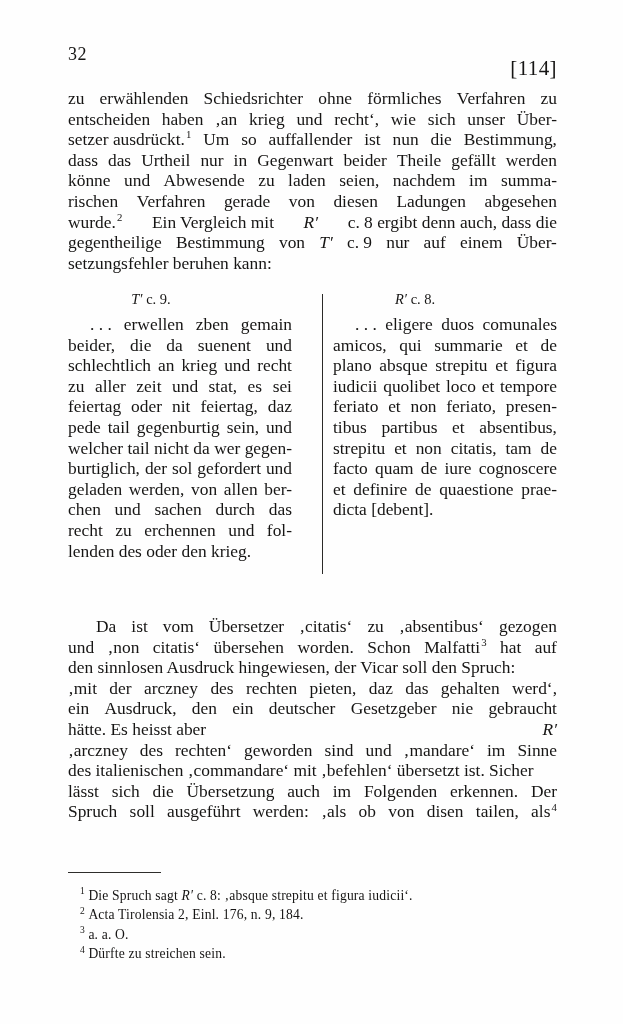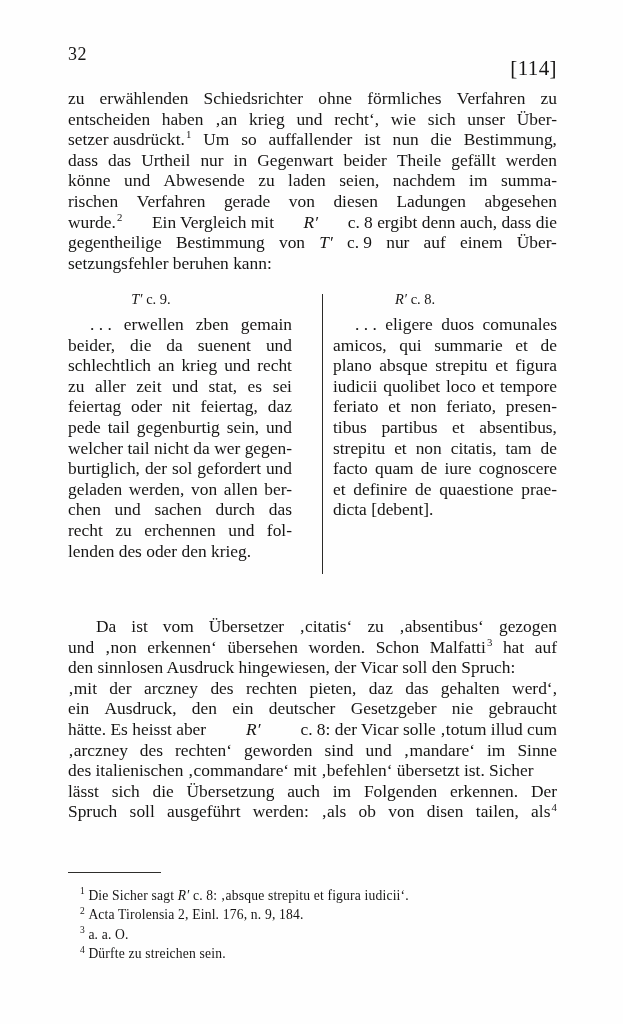--- a/index.html
+++ b/index.html
@@ -204,32 +204,32 @@
           <div class="cln"><span>strepitu</span><span>et</span><span>non</span><span>citatis,</span><span>tam</span><span>de</span></div>
           <div class="cln"><span>facto</span><span>quam</span><span>de</span><span>iure</span><span>cognoscere</span></div>
           <div class="cln"><span>et</span><span>definire</span><span>de</span><span>quaestione</span><span>prae-</span></div>
           <div class="cln flush"><span>dicta [debent].</span></div>
         </div>
     </div>
   </div>
 
   <div class="tb" id="para-two">
       <div class="ln" style="padding-left: 28px;"><span>Da</span><span>ist</span><span>vom</span><span>Übersetzer</span><span>‚citatis‘</span><span>zu</span><span>‚absentibus‘</span><span>gezogen</span></div>
-      <div class="ln"><span>und</span><span>‚non</span><span>erkennen‘</span><span>übersehen</span><span>worden.</span><span>Schon</span><span>Malfatti<sup>3</sup></span><span>hat</span><span>auf</span></div>
+      <div class="ln"><span>und</span><span>‚non</span><span>citatis‘</span><span>übersehen</span><span>worden.</span><span>Schon</span><span>Malfatti<sup>3</sup></span><span>hat</span><span>auf</span></div>
       <div class="ln"><span>den sinnlosen Ausdruck hingewiesen, der Vicar soll den Spruch:</span></div>
       <div class="ln"><span>‚mit</span><span>der</span><span>arczney</span><span>des</span><span>rechten</span><span>pieten,</span><span>daz</span><span>das</span><span>gehalten</span><span>werd‘,</span></div>
       <div class="ln"><span>ein</span><span>Ausdruck,</span><span>den</span><span>ein</span><span>deutscher</span><span>Gesetzgeber</span><span>nie</span><span>gebraucht</span></div>
-      <div class="ln"><span>hätte. Es heisst aber</span><span><span class="it">R′</span></span><span>c. 8: der Vicar solle ‚totum illud cum</span></div>
+      <div class="ln"><span>hätte. Es heisst aber</span><span><span class="it">R′</span></span></div>
       <div class="ln"><span>‚arczney</span><span>des</span><span>rechten‘</span><span>geworden</span><span>sind</span><span>und</span><span>‚mandare‘</span><span>im</span><span>Sinne</span></div>
       <div class="ln"><span>des italienischen ‚commandare‘ mit ‚befehlen‘ übersetzt ist. Sicher</span></div>
       <div class="ln"><span>lässt</span><span>sich</span><span>die</span><span>Übersetzung</span><span>auch</span><span>im</span><span>Folgenden</span><span>erkennen.</span><span>Der</span></div>
       <div class="ln"><span>Spruch</span><span>soll</span><span>ausgeführt</span><span>werden:</span><span>‚als</span><span>ob</span><span>von</span><span>disen</span><span>tailen,</span><span>als<sup>4</sup></span></div>
     </div>
 
   <div class="fn-rule"></div>
   <div class="footnotes">
-      <div class="fn"><sup>1</sup><span>Die Sicher sagt </span><span class="it">R′</span><span> c. 8: ‚absque strepitu et figura iudicii‘.</span></div>
+      <div class="fn"><sup>1</sup><span>Die Spruch sagt </span><span class="it">R′</span><span> c. 8: ‚absque strepitu et figura iudicii‘.</span></div>
       <div class="fn"><sup>2</sup><span>Acta Tirolensia 2, Einl. 176, n. 9, 184.</span></div>
       <div class="fn"><sup>3</sup><span>a. a. O.</span></div>
       <div class="fn"><sup>4</sup><span>Dürfte zu streichen sein.</span></div>
     </div>
 
 </div>
 
 </body></html>

